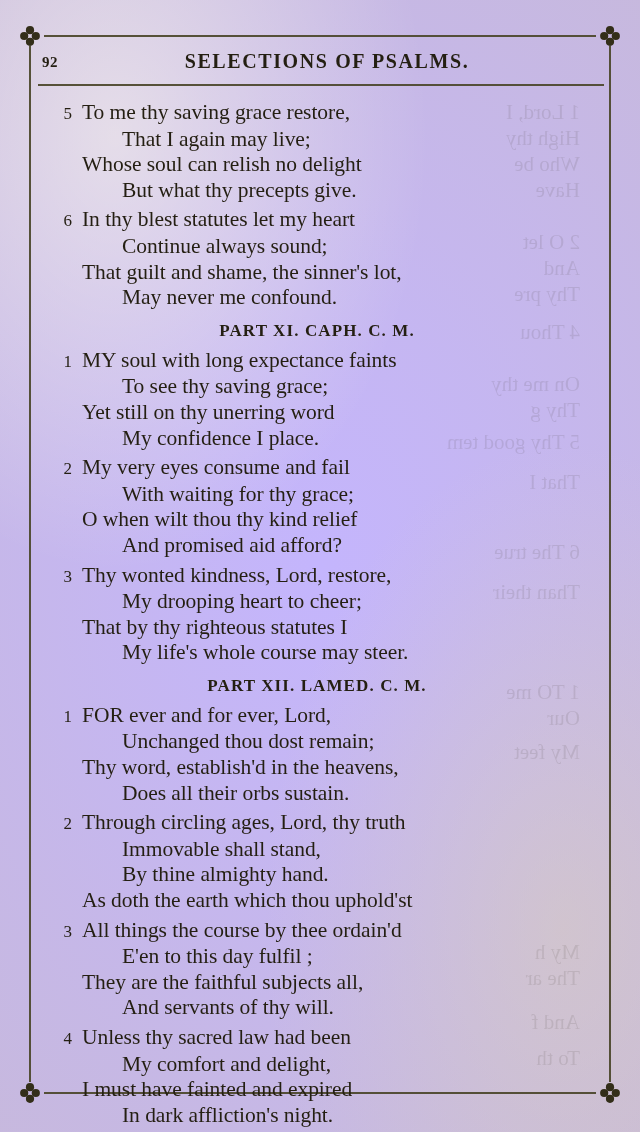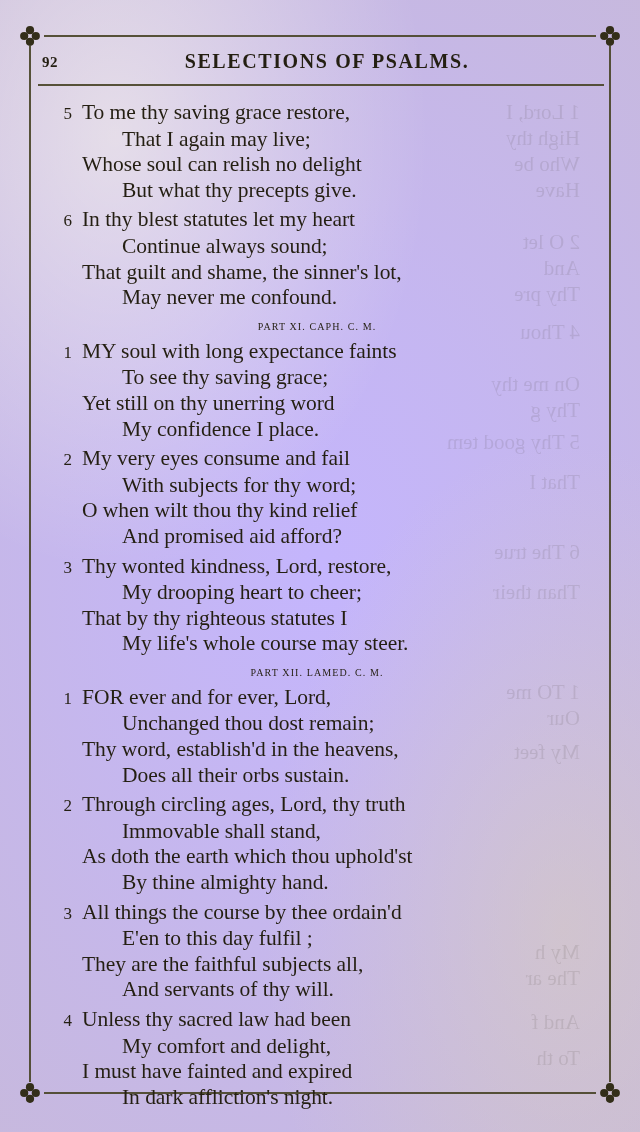--- a/index.html
+++ b/index.html
@@ -122,22 +122,22 @@
     padding-right: 10px;
     vertical-align: baseline;
   }
   .line.l1 { padding-left: 0px; }
   .line.l2 { padding-left: 80px; }
   .line.l3 { padding-left: 40px; }
   .line.l4 { padding-left: 80px; }
 
   .part-heading {
     text-align: center;
-    font-size: 10px;
-    font-weight: 400;
+    font-size: 17px;
+    font-weight: 700;
     letter-spacing: 1.1px;
     margin: 10px 0 7px 0;
     padding-right: 6px;
   }
 
   
   #bleed {
     position: absolute;
     inset: 0;
     pointer-events: none;
@@ -243,42 +243,42 @@
       </div>
       <div class="part-heading">PART XI.  CAPH.  C. M.</div>
       <div class="stanza">
         <span class="line l1 first"><span class="vnum">1</span><span>MY soul with long expectance faints</span></span>
         <span class="line l2"><span>To see thy saving grace;</span></span>
         <span class="line l3"><span>Yet still on thy unerring word</span></span>
         <span class="line l4"><span>My confidence I place.</span></span>
       </div>
       <div class="stanza">
         <span class="line l1 first"><span class="vnum">2</span><span>My very eyes consume and fail</span></span>
-        <span class="line l2"><span>With subjects for thy word;</span></span>
+        <span class="line l2"><span>With waiting for thy grace;</span></span>
         <span class="line l3"><span>O when wilt thou thy kind relief</span></span>
         <span class="line l4"><span>And promised aid afford?</span></span>
       </div>
       <div class="stanza">
         <span class="line l1 first"><span class="vnum">3</span><span>Thy wonted kindness, Lord, restore,</span></span>
         <span class="line l2"><span>My drooping heart to cheer;</span></span>
         <span class="line l3"><span>That by thy righteous statutes I</span></span>
         <span class="line l4"><span>My life's whole course may steer.</span></span>
       </div>
       <div class="part-heading">PART XII.  LAMED.  C. M.</div>
       <div class="stanza">
         <span class="line l1 first"><span class="vnum">1</span><span>FOR ever and for ever, Lord,</span></span>
         <span class="line l2"><span>Unchanged thou dost remain;</span></span>
         <span class="line l3"><span>Thy word, establish'd in the heavens,</span></span>
         <span class="line l4"><span>Does all their orbs sustain.</span></span>
       </div>
       <div class="stanza">
         <span class="line l1 first"><span class="vnum">2</span><span>Through circling ages, Lord, thy truth</span></span>
         <span class="line l2"><span>Immovable shall stand,</span></span>
+        <span class="line l4"><span>By thine almighty hand.</span></span>
         <span class="line l3"><span>As doth the earth which thou uphold'st</span></span>
-        <span class="line l4"><span>By thine almighty hand.</span></span>
       </div>
       <div class="stanza">
         <span class="line l1 first"><span class="vnum">3</span><span>All things the course by thee ordain'd</span></span>
         <span class="line l2"><span>E'en to this day fulfil ;</span></span>
         <span class="line l3"><span>They are the faithful subjects all,</span></span>
         <span class="line l4"><span>And servants of thy will.</span></span>
       </div>
       <div class="stanza">
         <span class="line l1 first"><span class="vnum">4</span><span>Unless thy sacred law had been</span></span>
         <span class="line l2"><span>My comfort and delight,</span></span>

